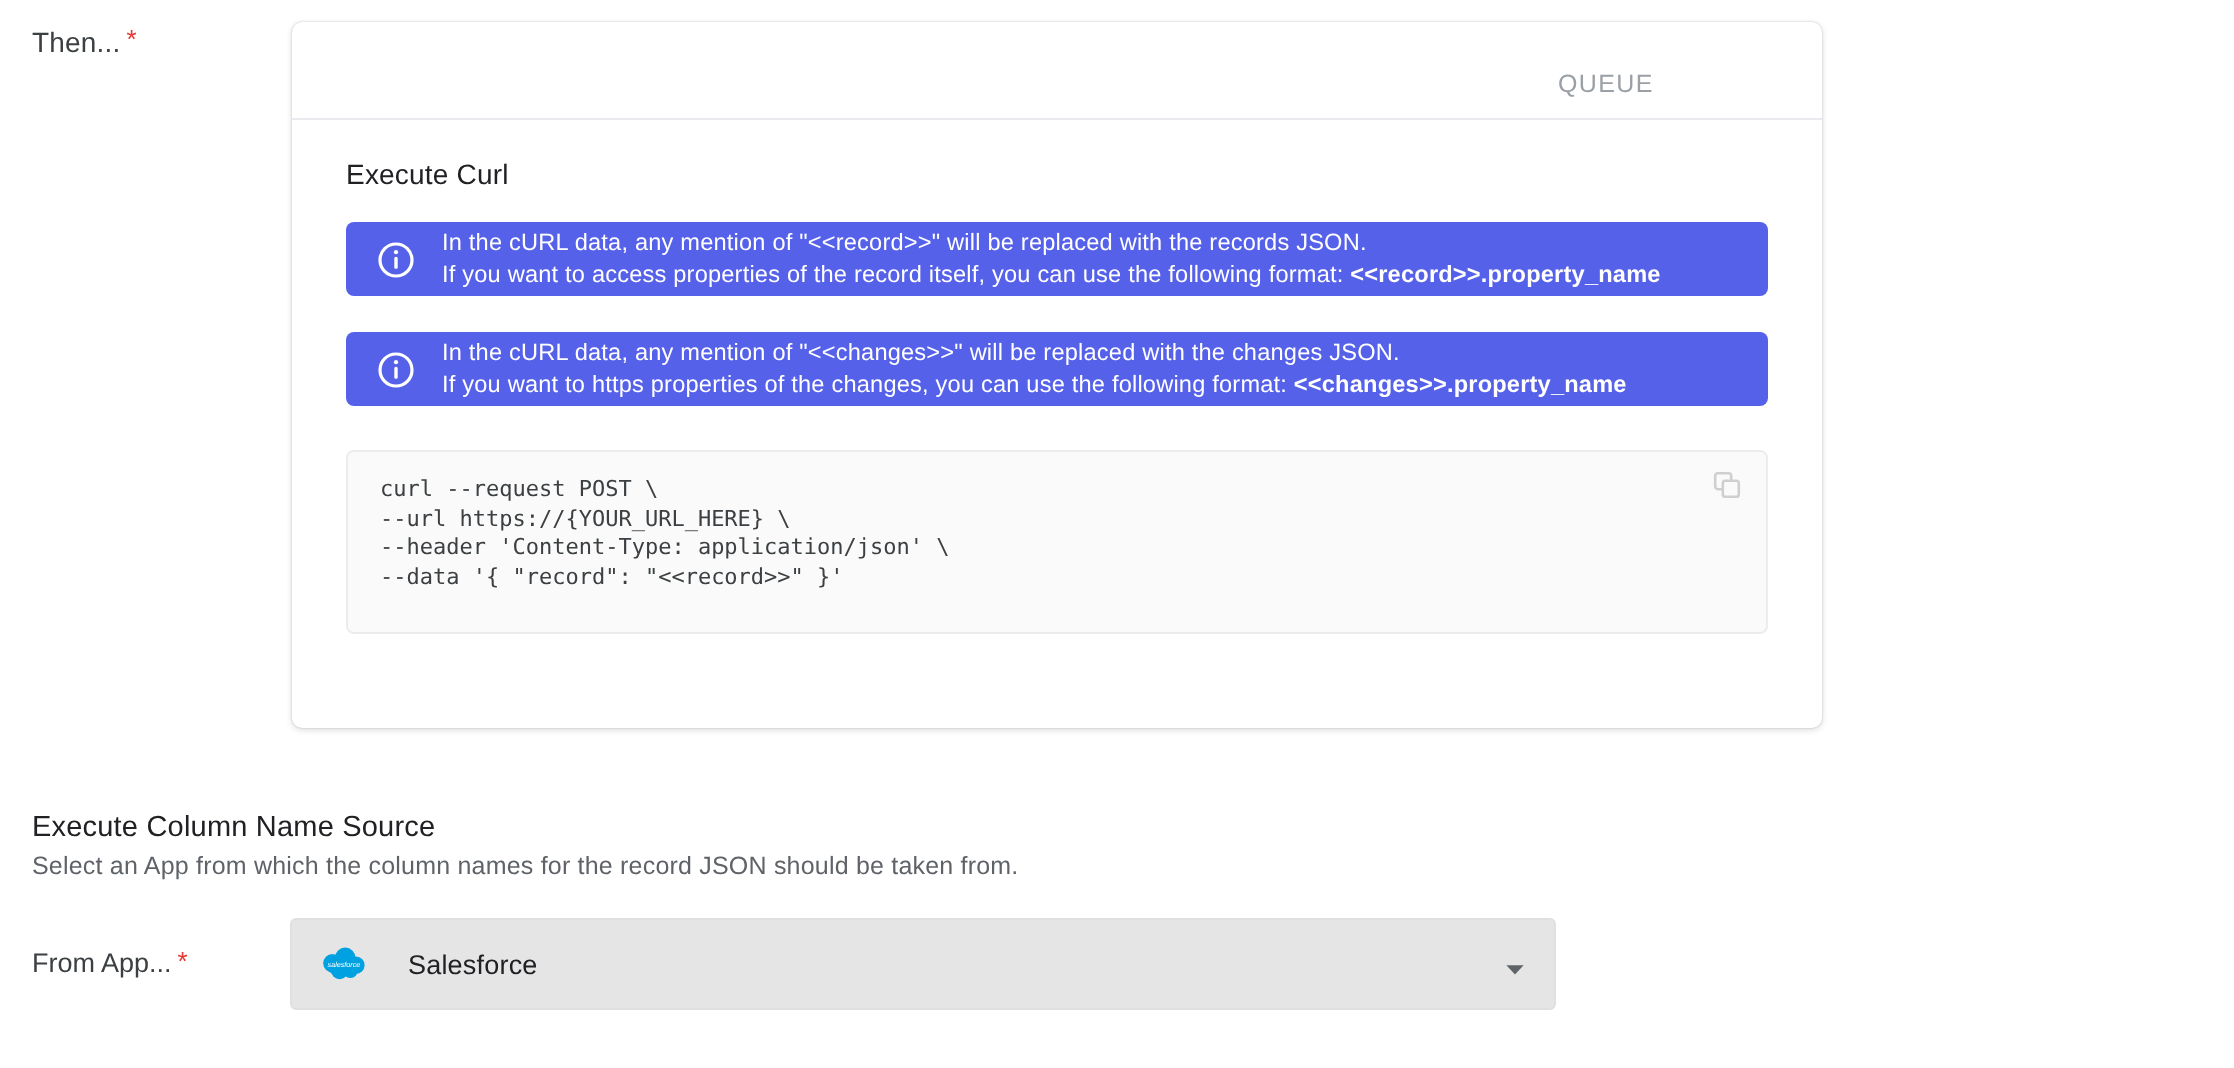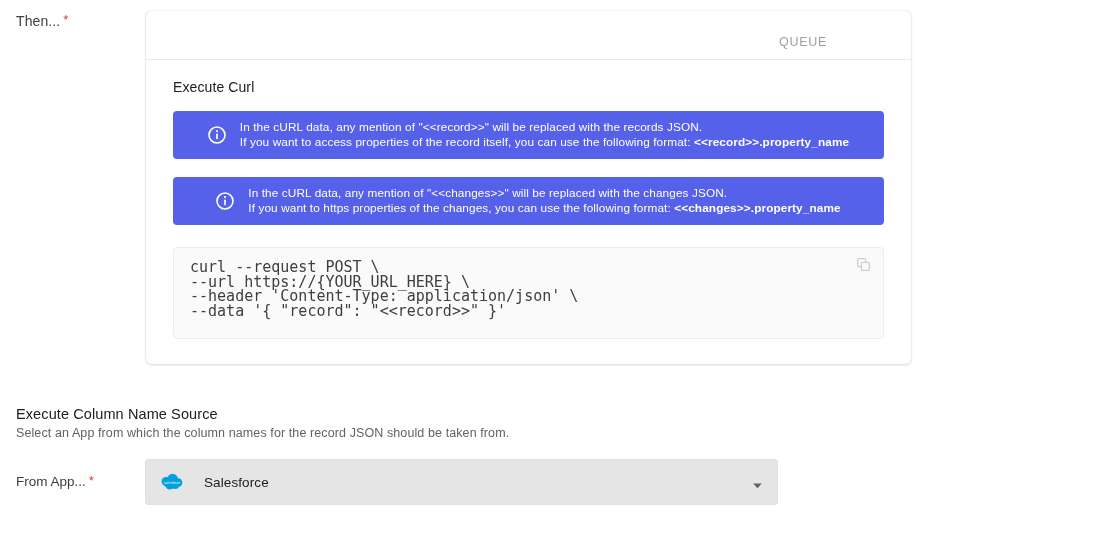--- a/index.html
+++ b/index.html
@@ -87,22 +87,21 @@
 
   
   .banner {
     margin-top: 16px;
     background: #5661ea;
     border-radius: 4px;
     display: flex;
     align-items: center;
     padding: 12px 16px;
     box-sizing: border-box;
-    height: 48px;
-    justify-content: center;
+    height: 37px;
   }
   .banner + .banner { margin-top: 18px; }
   .banner-icon {
     flex: 0 0 auto;
     width: 18px;
     height: 18px;
     margin-right: 14px;
   }
   .banner-text {
     color: #ffffff;
@@ -126,21 +125,21 @@
   .code-lang {
     font-size: 9.5px;
     color: #d4d4d4;
     letter-spacing: 1px;
     font-family: "Liberation Sans", sans-serif;
     margin-bottom: 6px;
   }
   .code-pre {
     margin: 0;
     font-family: "DejaVu Sans Mono", monospace;
-    font-size: 15px;
+    font-size: 11px;
     line-height: 14.6px;
     color: #3c4043;
     white-space: pre;
   }
   .copy-btn {
     position: absolute;
     top: 9px;
     right: 11px;
     width: 16px;
     height: 16px;

